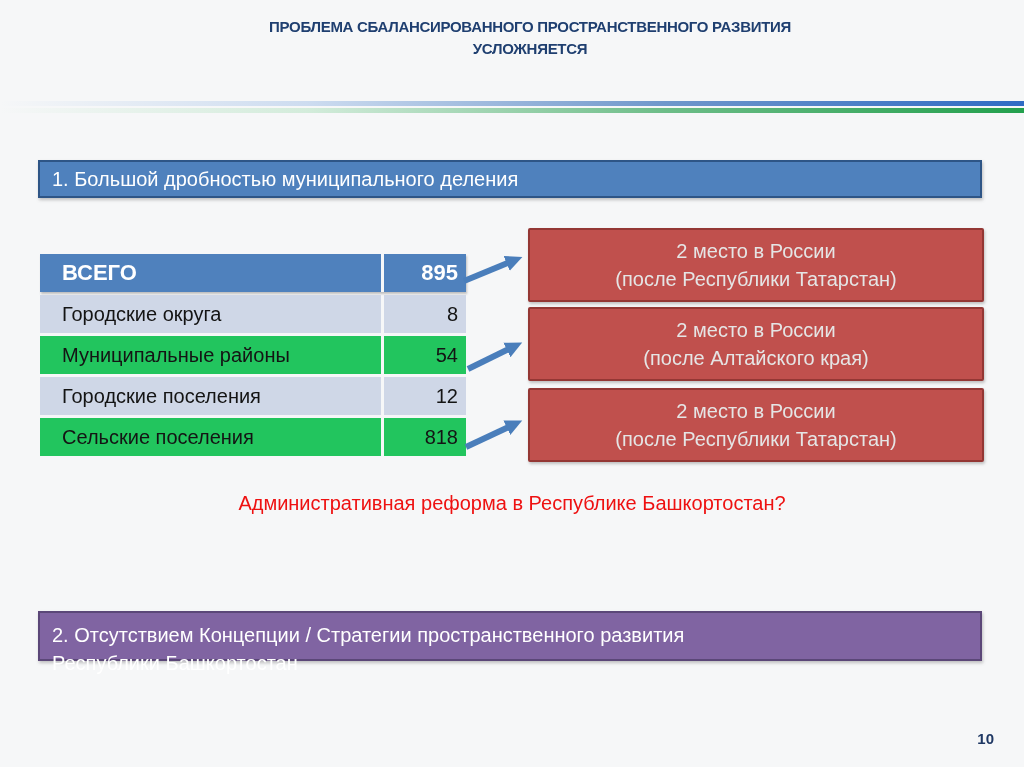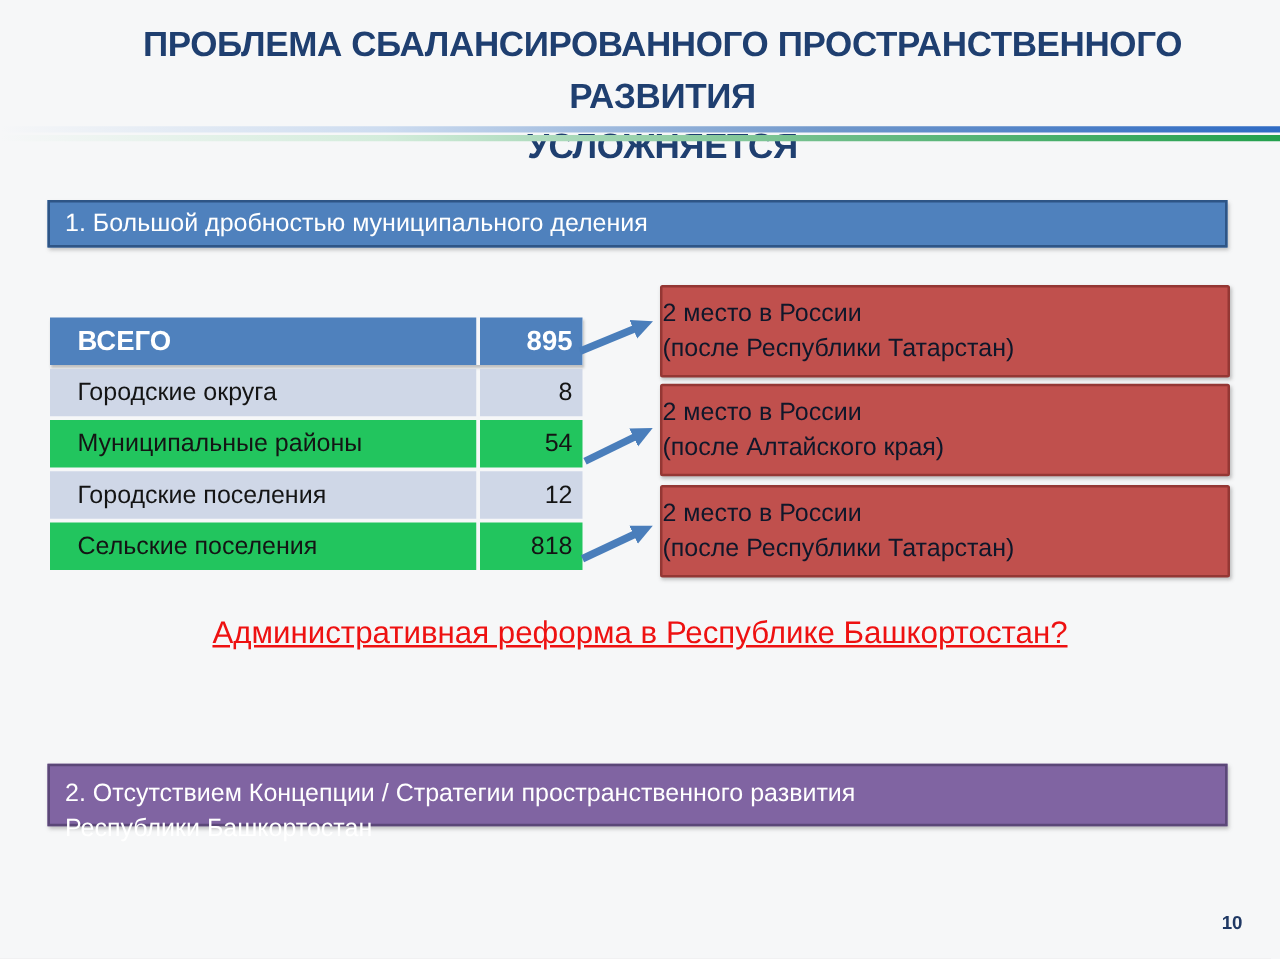--- a/index.html
+++ b/index.html
@@ -6,21 +6,21 @@
   html,body{margin:0;padding:0;background:#e9e9e9;}
   .slide{
     position:relative;width:1024px;height:767px;margin:0 auto;
     background:#f6f7f8;overflow:hidden;
     font-family:"Liberation Sans","DejaVu Sans",sans-serif;
   }
   
   .title{
     position:absolute;top:16px;left:0;right:0;
     text-align:center;color:#1f3f70;font-weight:bold;
-    font-size:28px;line-height:1.45;letter-spacing:-0.3px;margin-left:36px;
+    font-size:15px;line-height:1.45;letter-spacing:-0.3px;margin-left:36px;
   }
   
   .rule-blue{
     position:absolute;top:101px;left:0;right:0;height:5px;
     background:linear-gradient(90deg,rgba(255,255,255,0) 0%,#cddcf0 30%,#6f97cb 65%,#2f6bc4 100%);
   }
   .rule-green{
     position:absolute;top:108px;left:0;right:0;height:5px;
     background:linear-gradient(90deg,rgba(255,255,255,0) 0%,#d3ecdb 30%,#6dbd88 65%,#23a04d 100%);
   }
@@ -54,33 +54,33 @@
   .trow.thead{height:38px;box-shadow:1px 2px 2px rgba(90,90,90,.35);}
   .trow.thead .cell-label,.trow.thead .cell-value{
     background:#4f81bd;color:#fff;font-weight:bold;font-size:22px;
   }
   .trow.band-dark  .cell-label,.trow.band-dark  .cell-value{background:#cfd7e7;}
   .trow.band-light .cell-label,.trow.band-light .cell-value{background:#22c55e;}
   
   .callout{
     position:absolute;left:528px;width:456px;height:74px;box-sizing:border-box;
     background:#c0504d;border:2px solid #943734;border-radius:2px;
-    color:#0f172a;font-size:20px;line-height:1.42;text-align:left;
+    color:#e5e5e5;font-size:20px;line-height:1.42;text-align:center;
     display:flex;flex-direction:column;justify-content:center;
     box-shadow:1px 2px 3px rgba(90,90,90,.35);
   }
   .callout-1{top:228px;}
   .callout-2{top:307px;}
   .callout-3{top:388px;}
   
   .arrows-svg{position:absolute;left:0;top:0;width:1024px;height:767px;pointer-events:none;}
   
   .question{
     position:absolute;top:492px;left:0;right:0;
-    text-align:center;color:#ee1111;font-size:25px;text-decoration:underline;
+    text-align:center;color:#ee1111;font-size:20px;
   }
   
   .pagenum{
     position:absolute;top:730px;right:30px;
     color:#1f3864;font-size:15px;font-weight:bold;margin-left:17px;
   }
 </style>
 </head>
 <body>
 

